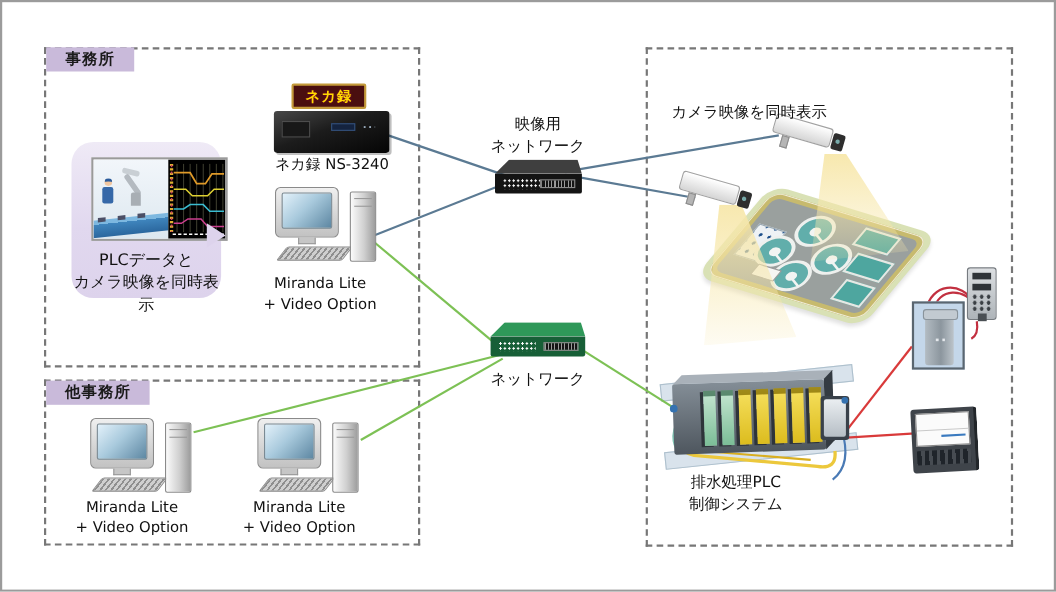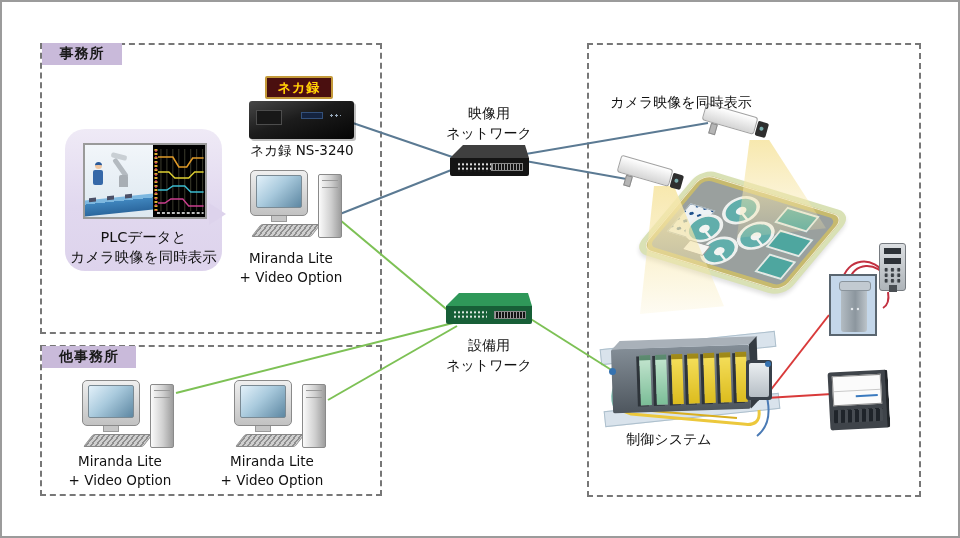--- a/index.html
+++ b/index.html
@@ -19,21 +19,21 @@
   .cap { position:absolute; z-index:6; text-align:center; font-size:13.5px; color:#111; line-height:1.4; }
   .cap .ln { display:block; }
 
   
   #links { position:absolute; left:0; top:0; z-index:3; }
   .line-video { stroke:var(--video-line,#5b7a93); stroke-width:2; }
   .line-equip { stroke:var(--equipment-line,#7dc155); stroke-width:2; }
   .line-signal { stroke:var(--signal-line,#d93a3a); stroke-width:2; }
 
   
-  .bubble { position:absolute; left:63px; top:127px; width:157px; height:142px; z-index:5;
+  .bubble { position:absolute; left:63px; top:127px; width:136px; height:142px; z-index:5;
     background:linear-gradient(180deg,#efeaf6 0%,#e1d8ef 55%,var(--bubble-bg,#ddd3ec) 100%);
     border-radius:20px; }
   .bubble:after { content:""; position:absolute; right:-15px; top:74px;
     border:11px solid transparent; border-left:17px solid var(--bubble-bg,#ddd3ec); }
   .bubble .shot { position:absolute; left:18px; top:14px; width:124px; height:76px;
     background:#fff; border:2px solid #9a9a9a; display:flex; overflow:hidden; }
   .scene { position:relative; width:57%; background:linear-gradient(#f2f6fa,#dde8f0); overflow:hidden; }
   .conveyor { position:absolute; left:-4px; right:-4px; bottom:4px; height:16px;
     background:linear-gradient(#7db8e0 0 4px,#3f85bd 4px,#2b679e); transform:skewY(-6deg); }
   .conveyor i { position:absolute; top:-2px; width:7px; height:4px; background:#4b4f66; }
@@ -278,21 +278,20 @@
   </div>
 
   <div class="sw sw-equip" style="left:444px; top:291px; width:86px;">
     <div class="top"></div>
     <div class="front">
         <div class="dots"></div>
         <div class="panel"></div>
       </div>
   </div>
   <div class="cap" style="left:430px; top:334px; width:114px; font-size:14px;">
-    <span class="ln">設備用</span>
     <span class="ln">ネットワーク</span>
   </div>
 
   <div class="cap" style="left:604px; top:91px; width:150px; font-size:14px;">カメラ映像を同時表示</div>
   <div class="cone" style="left:622px; top:184px; width:100px; height:128px; clip-path:polygon(30% 0%,50% 0%,100% 94%,16% 100%);"></div>
   <div class="cone" style="left:726px; top:138px; width:98px; height:98px; clip-path:polygon(22% 0%,42% 0%,100% 90%,9% 100%);"></div>
   <div class="camera" style="left:610px; top:156px;">
     <div class="body"></div>
       <div class="lens"></div>
       <div class="mount"></div>
@@ -334,20 +333,21 @@
     <div class="mod y" style="left:76px;"></div>
     <div class="mod y" style="left:92px;"></div>
     <div class="mod y" style="left:108px;"></div>
     <div class="mod y" style="left:124px;"></div>
   </div>
   <div class="plc-dot" style="left:607px; top:366px;"></div>
   <div class="transmitter">
       <div class="face"></div>
     </div>
   <div class="cap" style="left:592px; top:428px; width:150px; font-size:14px;">
+    <span class="ln">排水処理PLC</span>
     <span class="ln">制御システム</span>
   </div>
 
   <div class="wq">
     <svg style="position:absolute; left:0; top:0;" width="106" height="70">
       <path d="M 22 42 C 26 18 54 14 66 36" fill="none" stroke="#c23040" stroke-width="2"></path>
       <path d="M 29 42 C 32 22 58 20 68 40" fill="none" stroke="#c23040" stroke-width="2"></path>
       <path d="M 68 52 q 2 12 -5 16" fill="none" stroke="#c23040" stroke-width="2"></path>
     </svg>
     <div class="tankbox">

